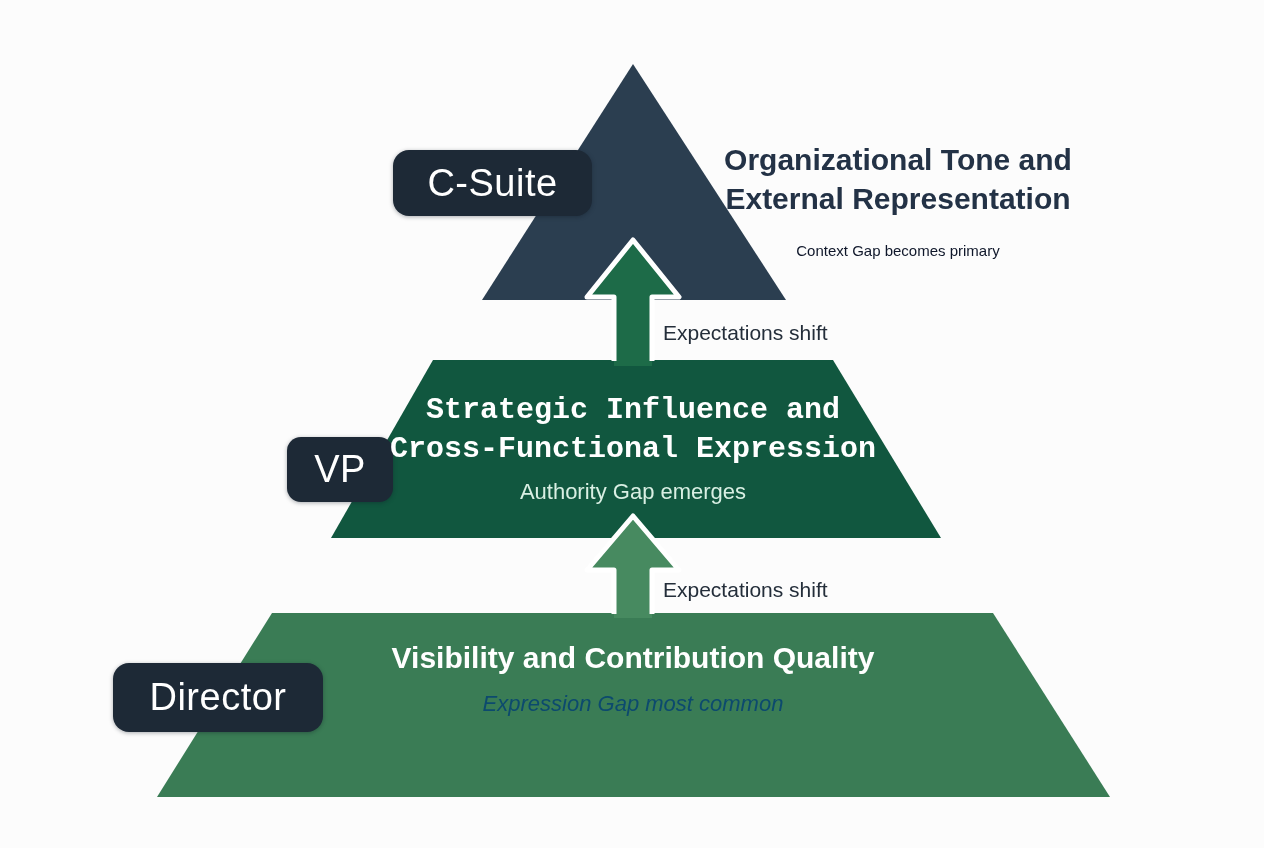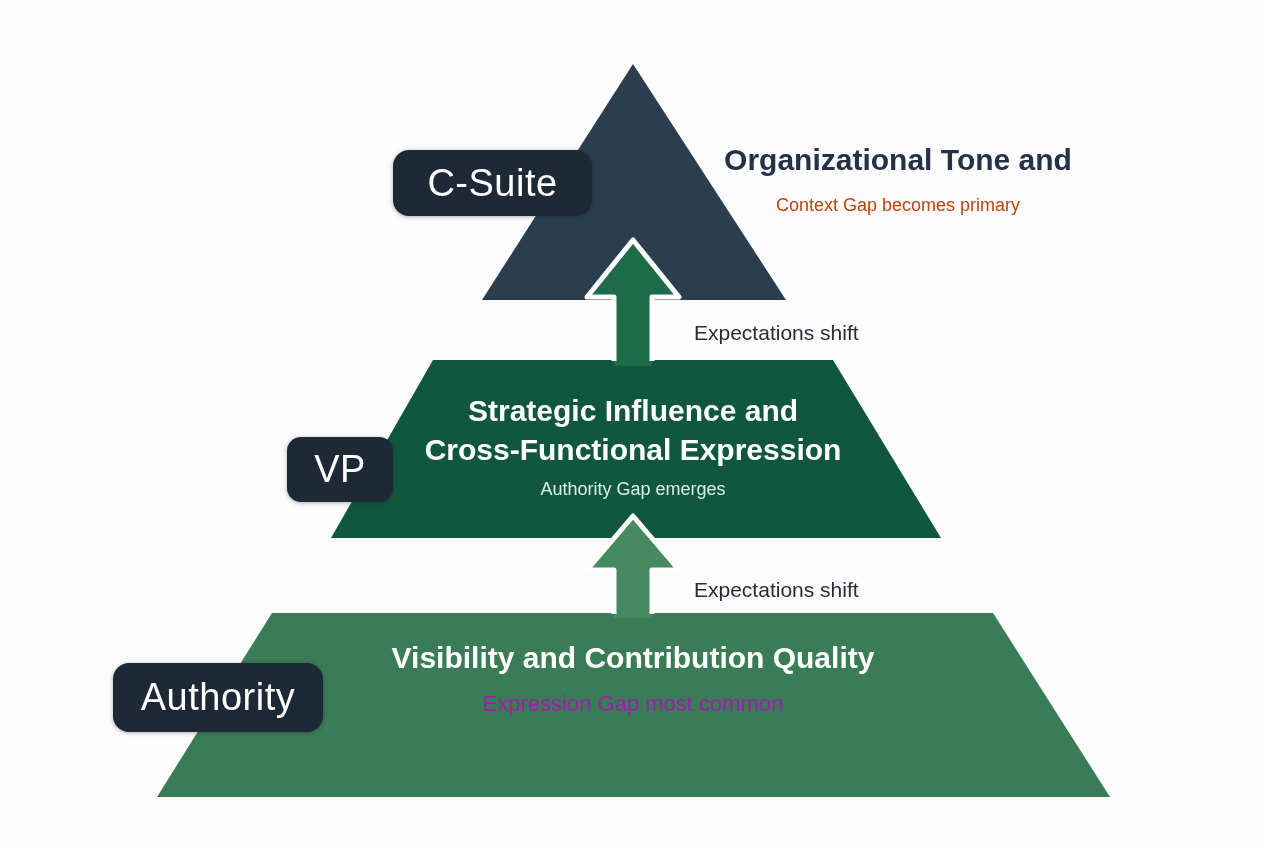--- a/index.html
+++ b/index.html
@@ -26,42 +26,42 @@
   }
   .pill-csuite { left: 393px; top: 150px; width: 199px; height: 66px; border-radius: 16px; font-size: 38px; }
   .pill-vp     { left: 287px; top: 437px; width: 106px; height: 65px; border-radius: 14px; font-size: 38px; }
   .pill-director { left: 113px; top: 663px; width: 210px; height: 69px; border-radius: 16px; font-size: 38px; }
 
   .top-annotation {
     position: absolute; left: 678px; top: 140px; width: 440px;
     text-align: center; color: #233246;
   }
   .top-annotation .t { font-size: 30px; font-weight: 700; line-height: 39px; }
-  .top-annotation .s { font-size: 18px; font-weight: 400; margin-top: 16px; color: #c2410c; }
+  .top-annotation .s { font-size: 15px; font-weight: 400; margin-top: 24px; color: #0f172a; }
 
   .shift-label {
-    position: absolute; left: 694px;
+    position: absolute; left: 663px;
     font-size: 21px; color: #242e3a; font-weight: 400;
   }
   .shift-upper { top: 321px; }
   .shift-lower { top: 578px; }
 
   .vp-text {
     position: absolute; left: 383px; top: 391px; width: 500px;
     text-align: center; color: #ffffff;
   }
-  .vp-text .t { font-size: 30px; font-weight: 700; line-height: 39px; }
-  .vp-text .s { font-size: 18px; font-weight: 400; margin-top: 10px; color: #d9efe3; }
+  .vp-text .t { font-size: 30px; font-weight: 700; line-height: 39px; font-family: Liberation Mono, monospace; }
+  .vp-text .s { font-size: 22px; font-weight: 400; margin-top: 10px; color: #d9efe3; }
 
   .director-text {
     position: absolute; left: 333px; top: 641px; width: 600px;
     text-align: center; color: #ffffff;
   }
   .director-text .t { font-size: 30px; font-weight: 700; }
-  .director-text .s { font-size: 22px; font-weight: 400; margin-top: 16px; color: #a21caf; }
+  .director-text .s { font-size: 22px; font-weight: 400; margin-top: 16px; color: #0c4a6e; font-style: italic; }
 </style>
 </head>
 <body>
 
 <div class="stage">
 
   <svg class="shapes" width="1264" height="848" viewBox="0 0 1264 848">
 
     <polygon points="633,64 786,300 482,300" fill="#2b3e50"></polygon>
 
@@ -76,25 +76,26 @@
     <path d="M614 614 L614 570 L587 570 L633 516 L679 570 L652 570 L652 614" fill="none" stroke-width="5" stroke-linejoin="round" stroke-linecap="butt" stroke="#ffffff"></path>
   </svg>
 
   <div class="pill pill-csuite">
     <span>C-Suite</span>
   </div>
   <div class="pill pill-vp">
     <span>VP</span>
   </div>
   <div class="pill pill-director">
-    <span>Authority</span>
+    <span>Director</span>
   </div>
 
   <div class="top-annotation">
     <div class="t">Organizational Tone and</div>
+    <div class="t">External Representation</div>
     <div class="s">Context Gap becomes primary</div>
   </div>
 
   <div class="shift-label shift-upper">Expectations shift</div>
 
   <div class="vp-text">
     <div class="t">Strategic Influence and</div>
     <div class="t">Cross-Functional Expression</div>
     <div class="s">Authority Gap emerges</div>
   </div>

